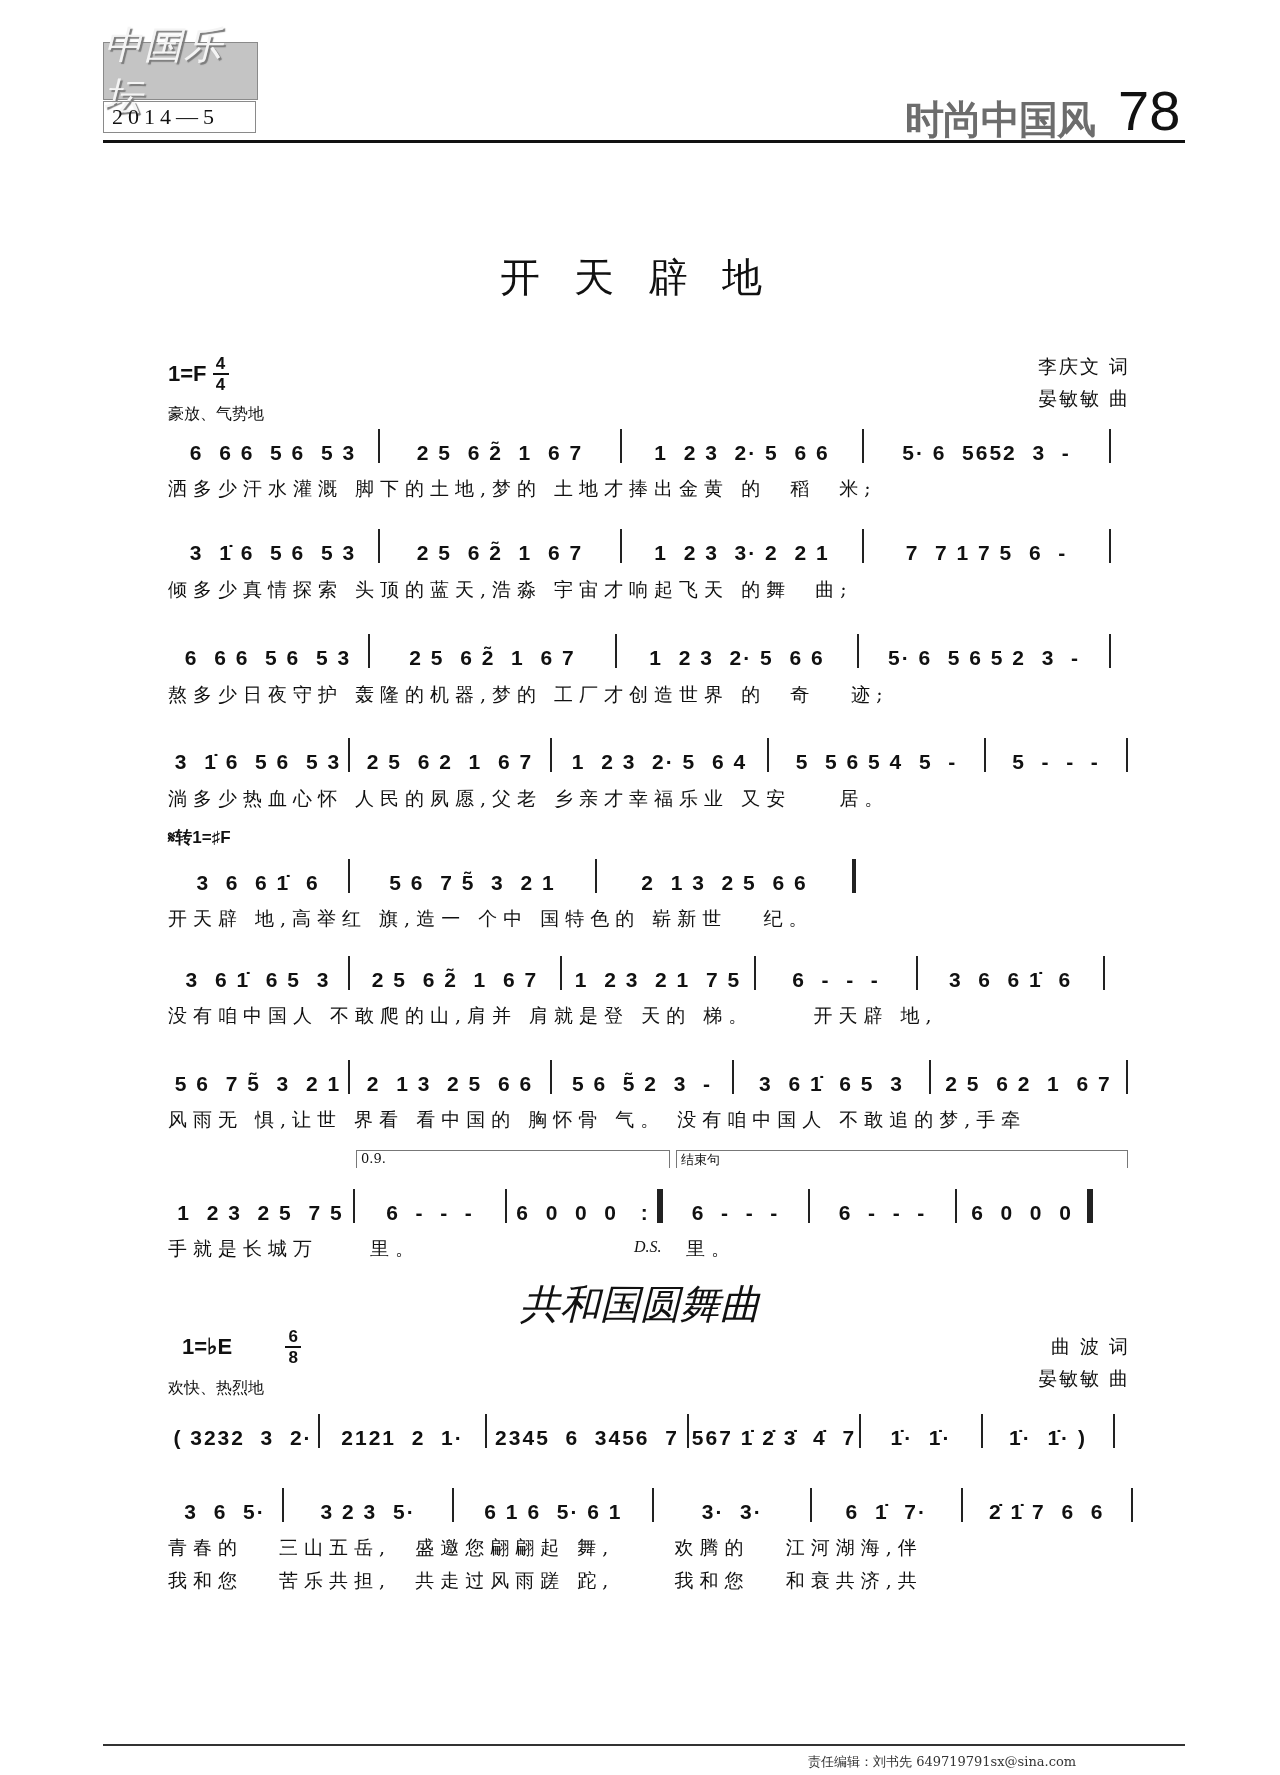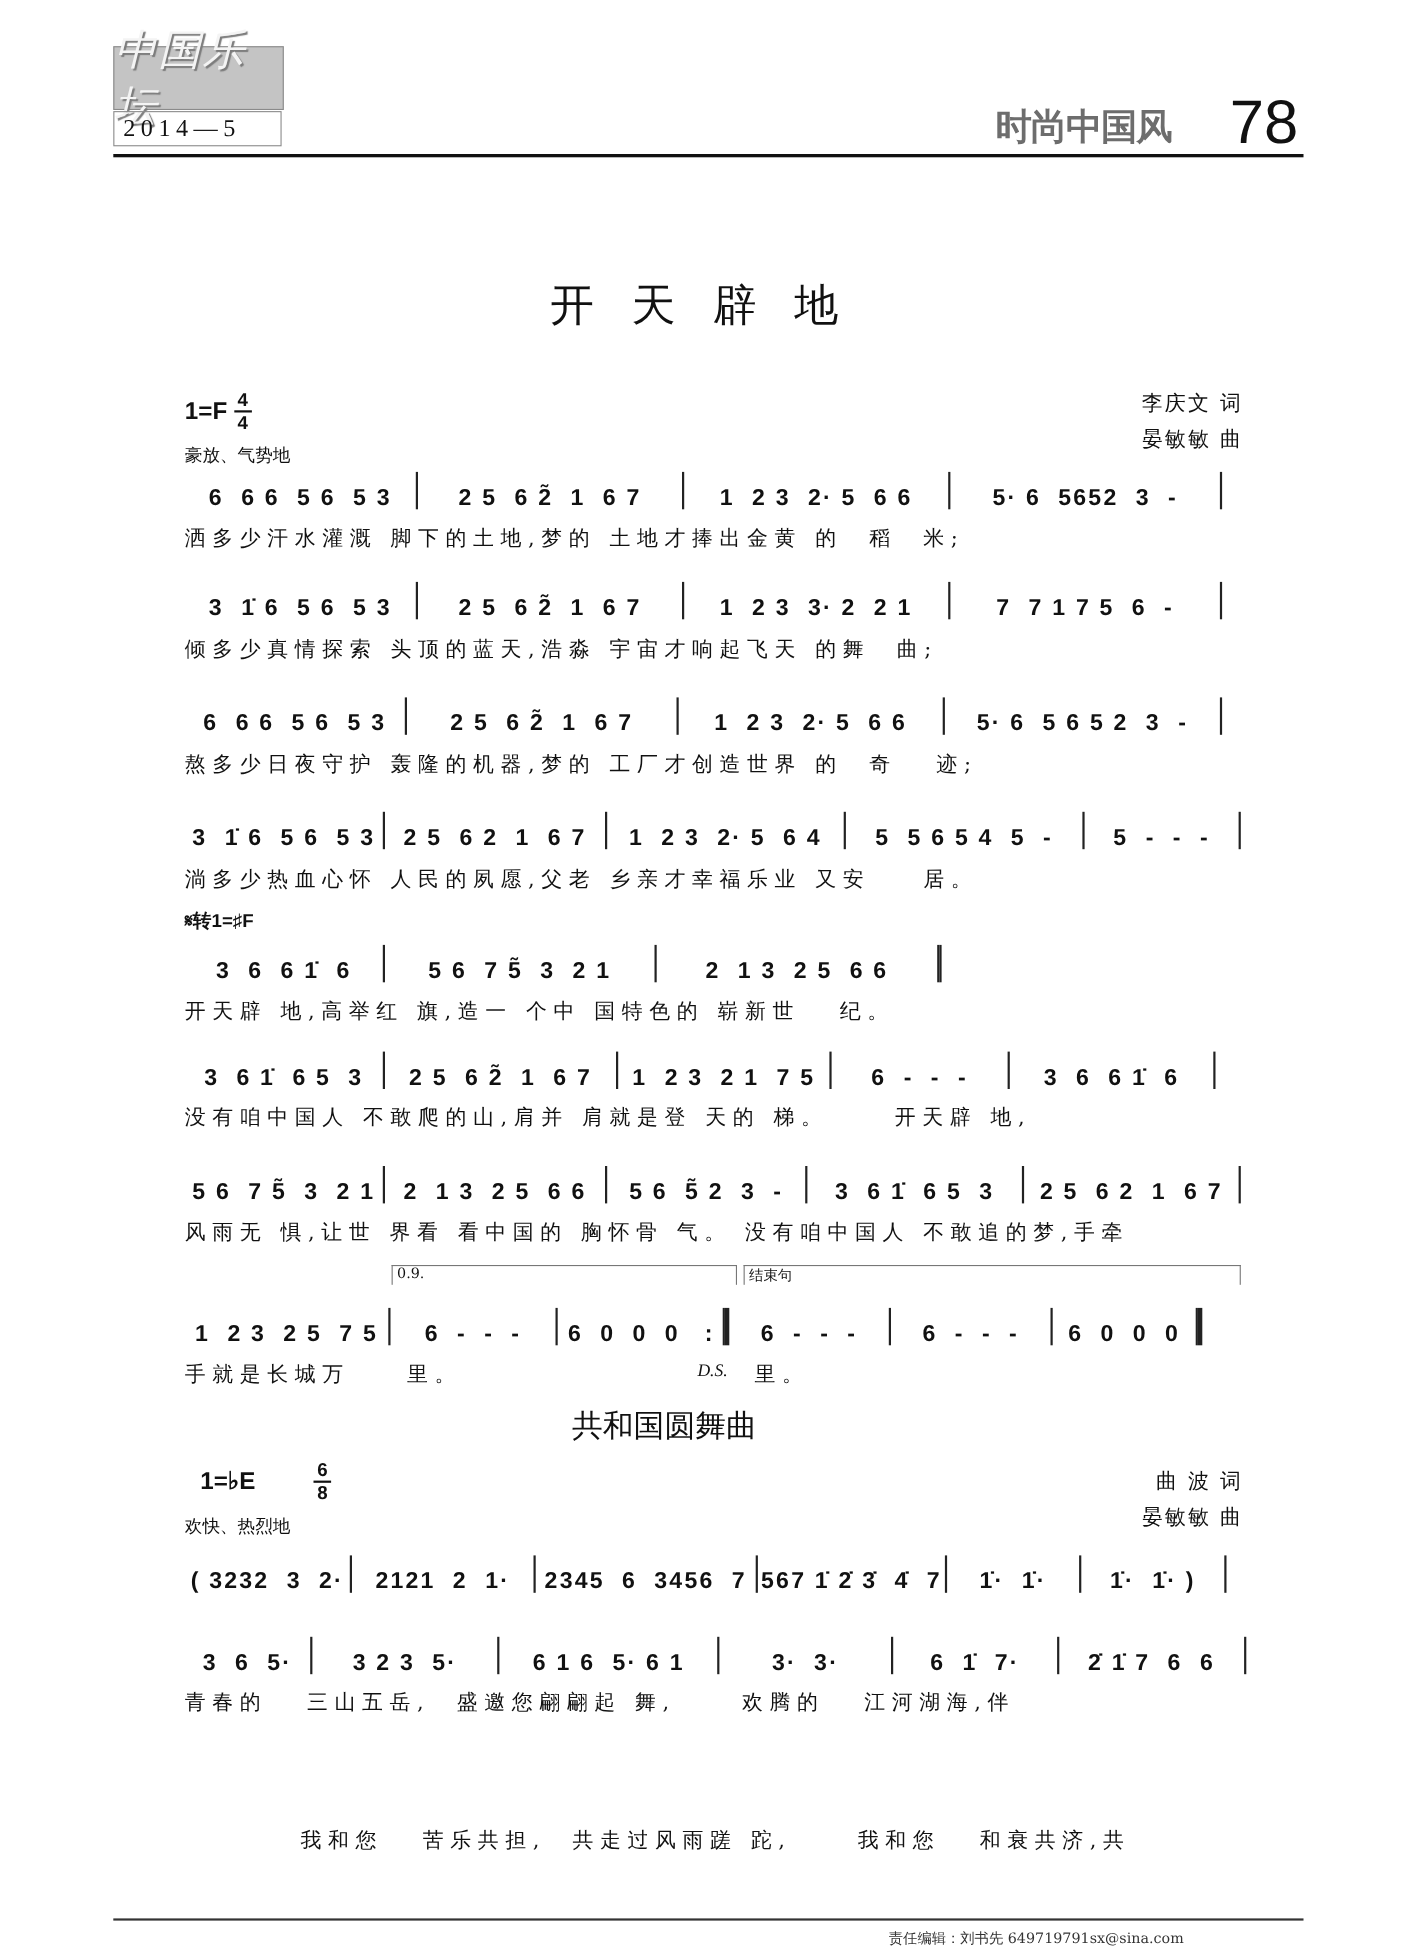--- a/index.html
+++ b/index.html
@@ -9,29 +9,29 @@
 
   
   .logo-box { left:103px; top:42px; width:153px; height:56px; background:#c4c4c4;
               border:1px solid #8a8a8a; display:flex; align-items:center; justify-content:center;
               font-size:38px; color:#f4f4f4; letter-spacing:2px;
               text-shadow:2px 2px 1px #7b7b7b; font-family:"DejaVu Serif", serif; font-style:italic; }
   .issue-box { left:103px; top:101px; width:153px; height:32px; border:1px solid #8a8a8a;
                display:flex; align-items:center; justify-content:flex-start; padding-left:8px; box-sizing:border-box;
                font-size:22px; letter-spacing:5px; font-family:"Liberation Serif", serif; }
   .header-rule { left:103px; top:140px; width:1082px; height:3px; background:#111; }
-  .section-name { left:905px; top:93px; font-size:33px; font-weight:bold; color:#6d6d6d;
+  .section-name { left:905px; top:93px; font-size:39px; font-weight:bold; color:#6d6d6d;
                   font-family:"DejaVu Sans", sans-serif; letter-spacing:-1px; }
   .page-num { left:1118px; top:78px; font-size:56px; font-family:"Liberation Sans", sans-serif; color:#111; }
 
   
   .song-title { font-family:"DejaVu Serif", serif; font-size:40px; letter-spacing:0; }
   .t1 { left:500px; top:250px; word-spacing:0; }
   .t1 span { display:inline-block; margin-right:34px; }
-  .t2 { left:520px; top:1277px; font-family:"DejaVu Sans", sans-serif; font-size:28px; }
+  .t2 { left:520px; top:1277px; font-family:"DejaVu Sans", sans-serif; font-size:40px;font-style:italic; }
 
   .key { font-family:"Liberation Sans", sans-serif; font-weight:bold; font-size:22px; display:flex; align-items:center; }
   .key .frac { display:inline-flex; flex-direction:column; align-items:center; margin-left:6px; font-size:17px; line-height:17px; }
   .key .frac .bar { width:16px; height:2px; background:#111; margin:1px 0; }
   .tempo { font-family:"DejaVu Sans", sans-serif; font-size:16px; }
   .credit { font-family:"DejaVu Serif", serif; font-size:19px; text-align:right; letter-spacing:2px; }
 
   
   .row { left:168px; width:965px; height:40px; display:flex; align-items:flex-end; }
   .measure { display:flex; align-items:flex-end; justify-content:space-around; height:100%;
@@ -317,16 +317,16 @@
   <div class="measure" style="width:150px;">
       <span class="notes-text">6  1̇  7·</span>
     </div>
   <div class="barline"></div>
   <div class="measure" style="width:170px;">
       <span class="notes-text">2̇ 1̇ 7  6  6</span>
     </div>
   <div class="barline"></div>
 </div>
 <div class="abs lyrics" style="top:1535px;">青春的   三山五岳,  盛邀您翩翩起 舞,     欢腾的   江河湖海,伴</div>
-<div class="abs lyrics" style="top:1660px;text-align:center;">我和您   苦乐共担,  共走过风雨蹉 跎,     我和您   和衰共济,共</div>
+<div class="abs lyrics" style="top:1568px;">我和您   苦乐共担,  共走过风雨蹉 跎,     我和您   和衰共济,共</div>
 
 <div class="abs footer-rule"></div>
 <div class="abs footer">责任编辑：刘书先  649719791sx@sina.com</div>
 
 </body></html>

